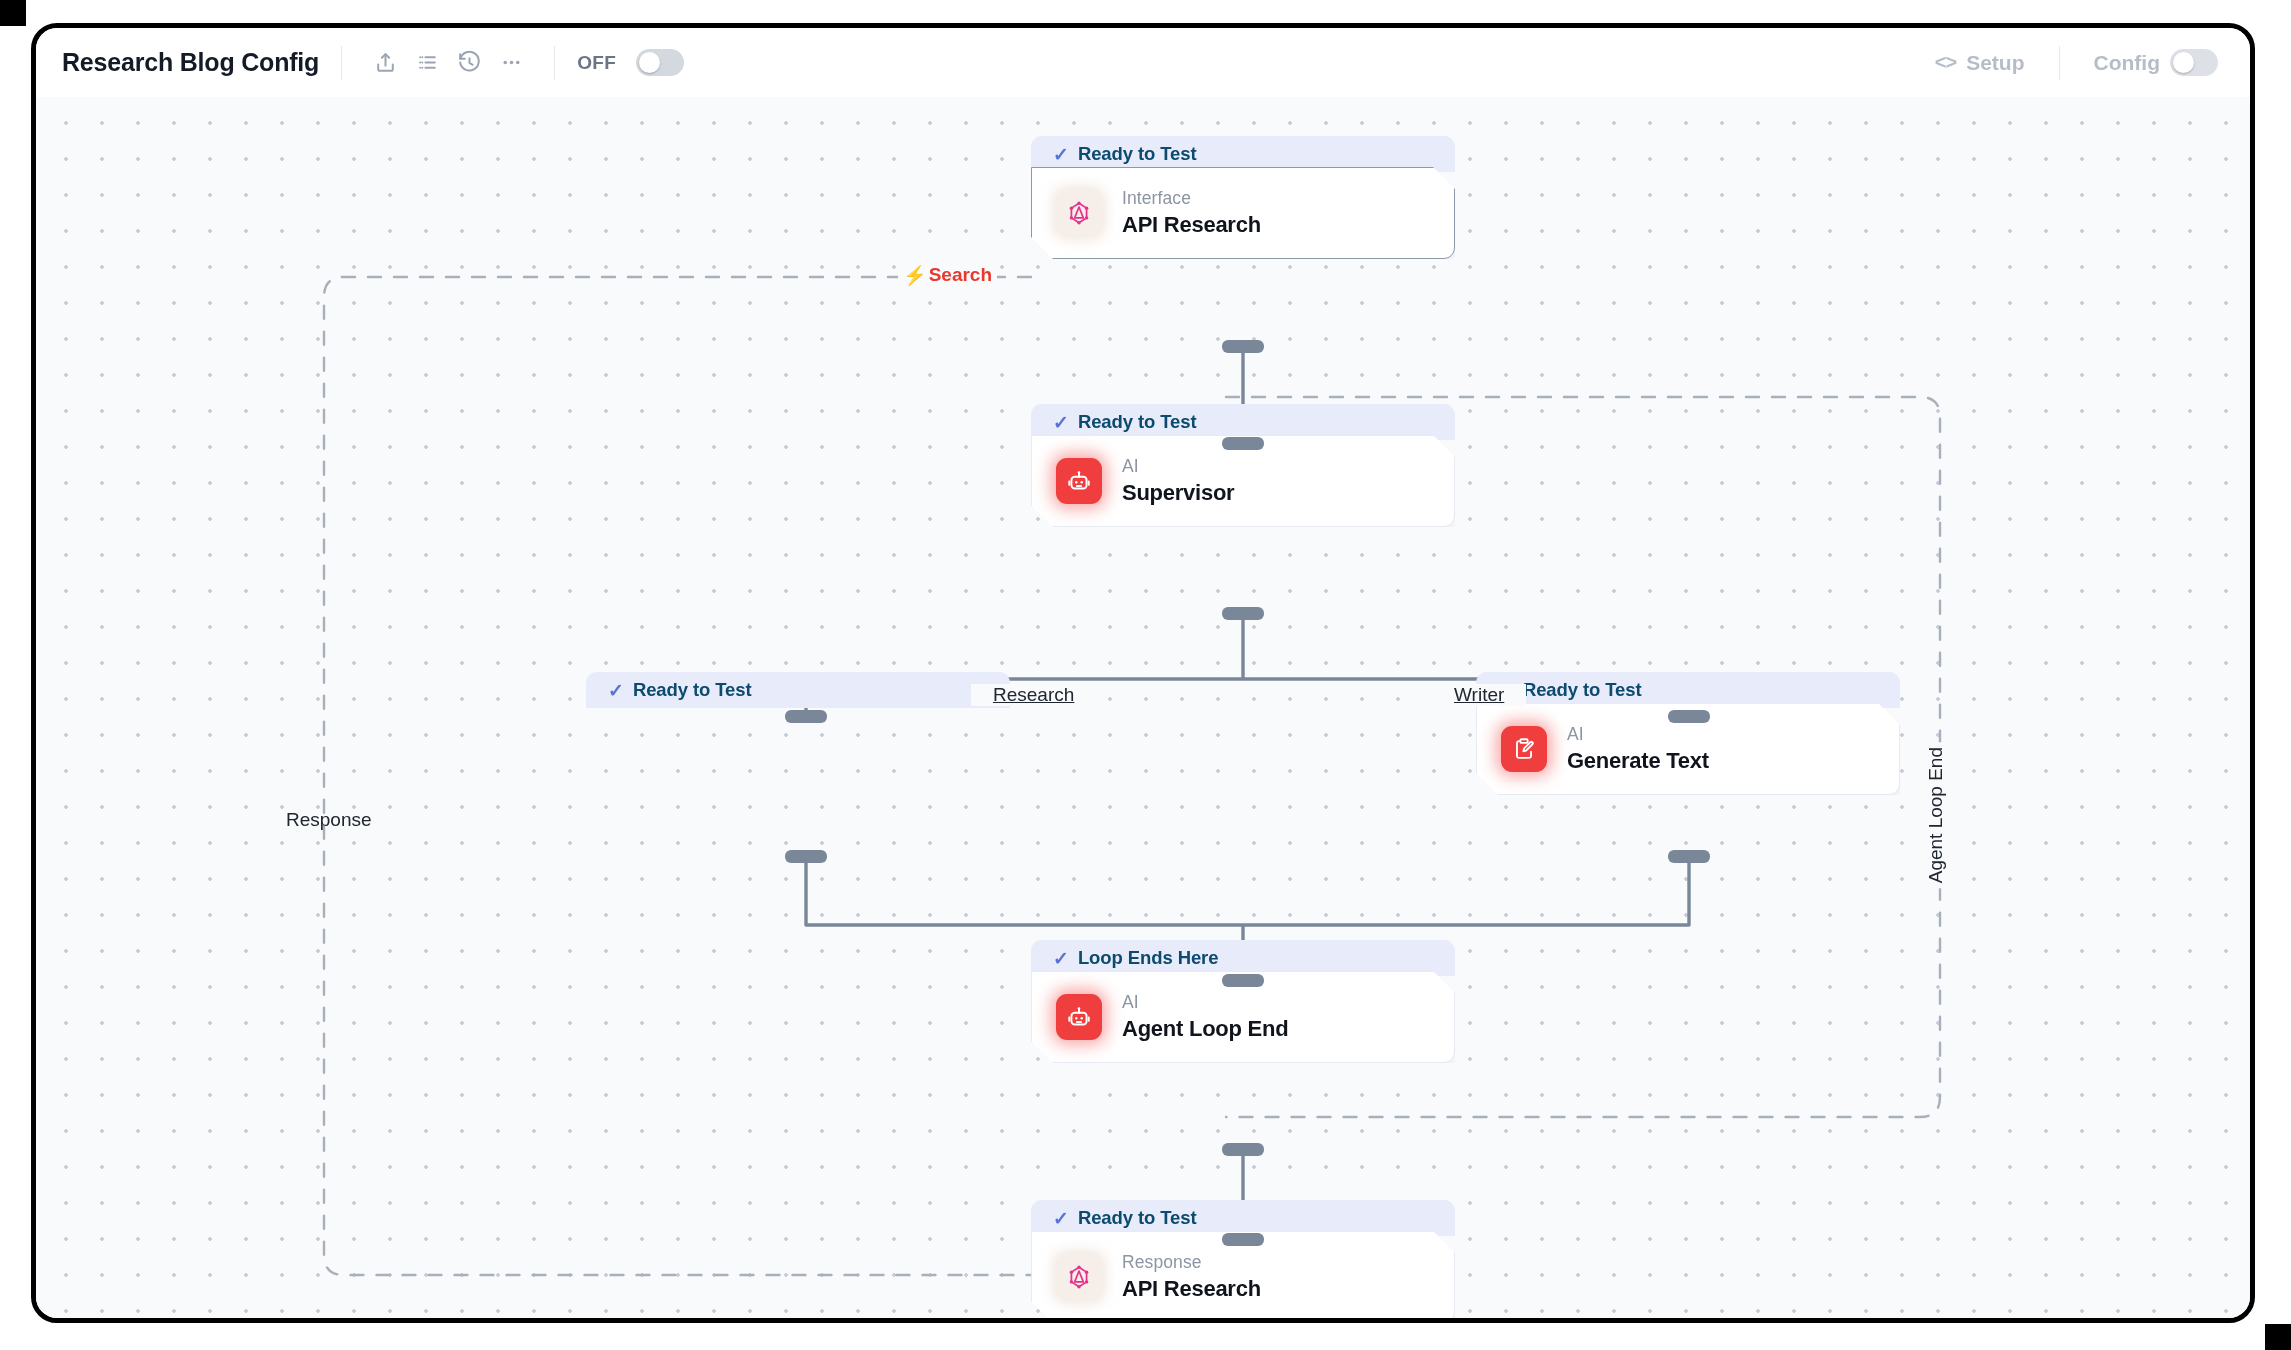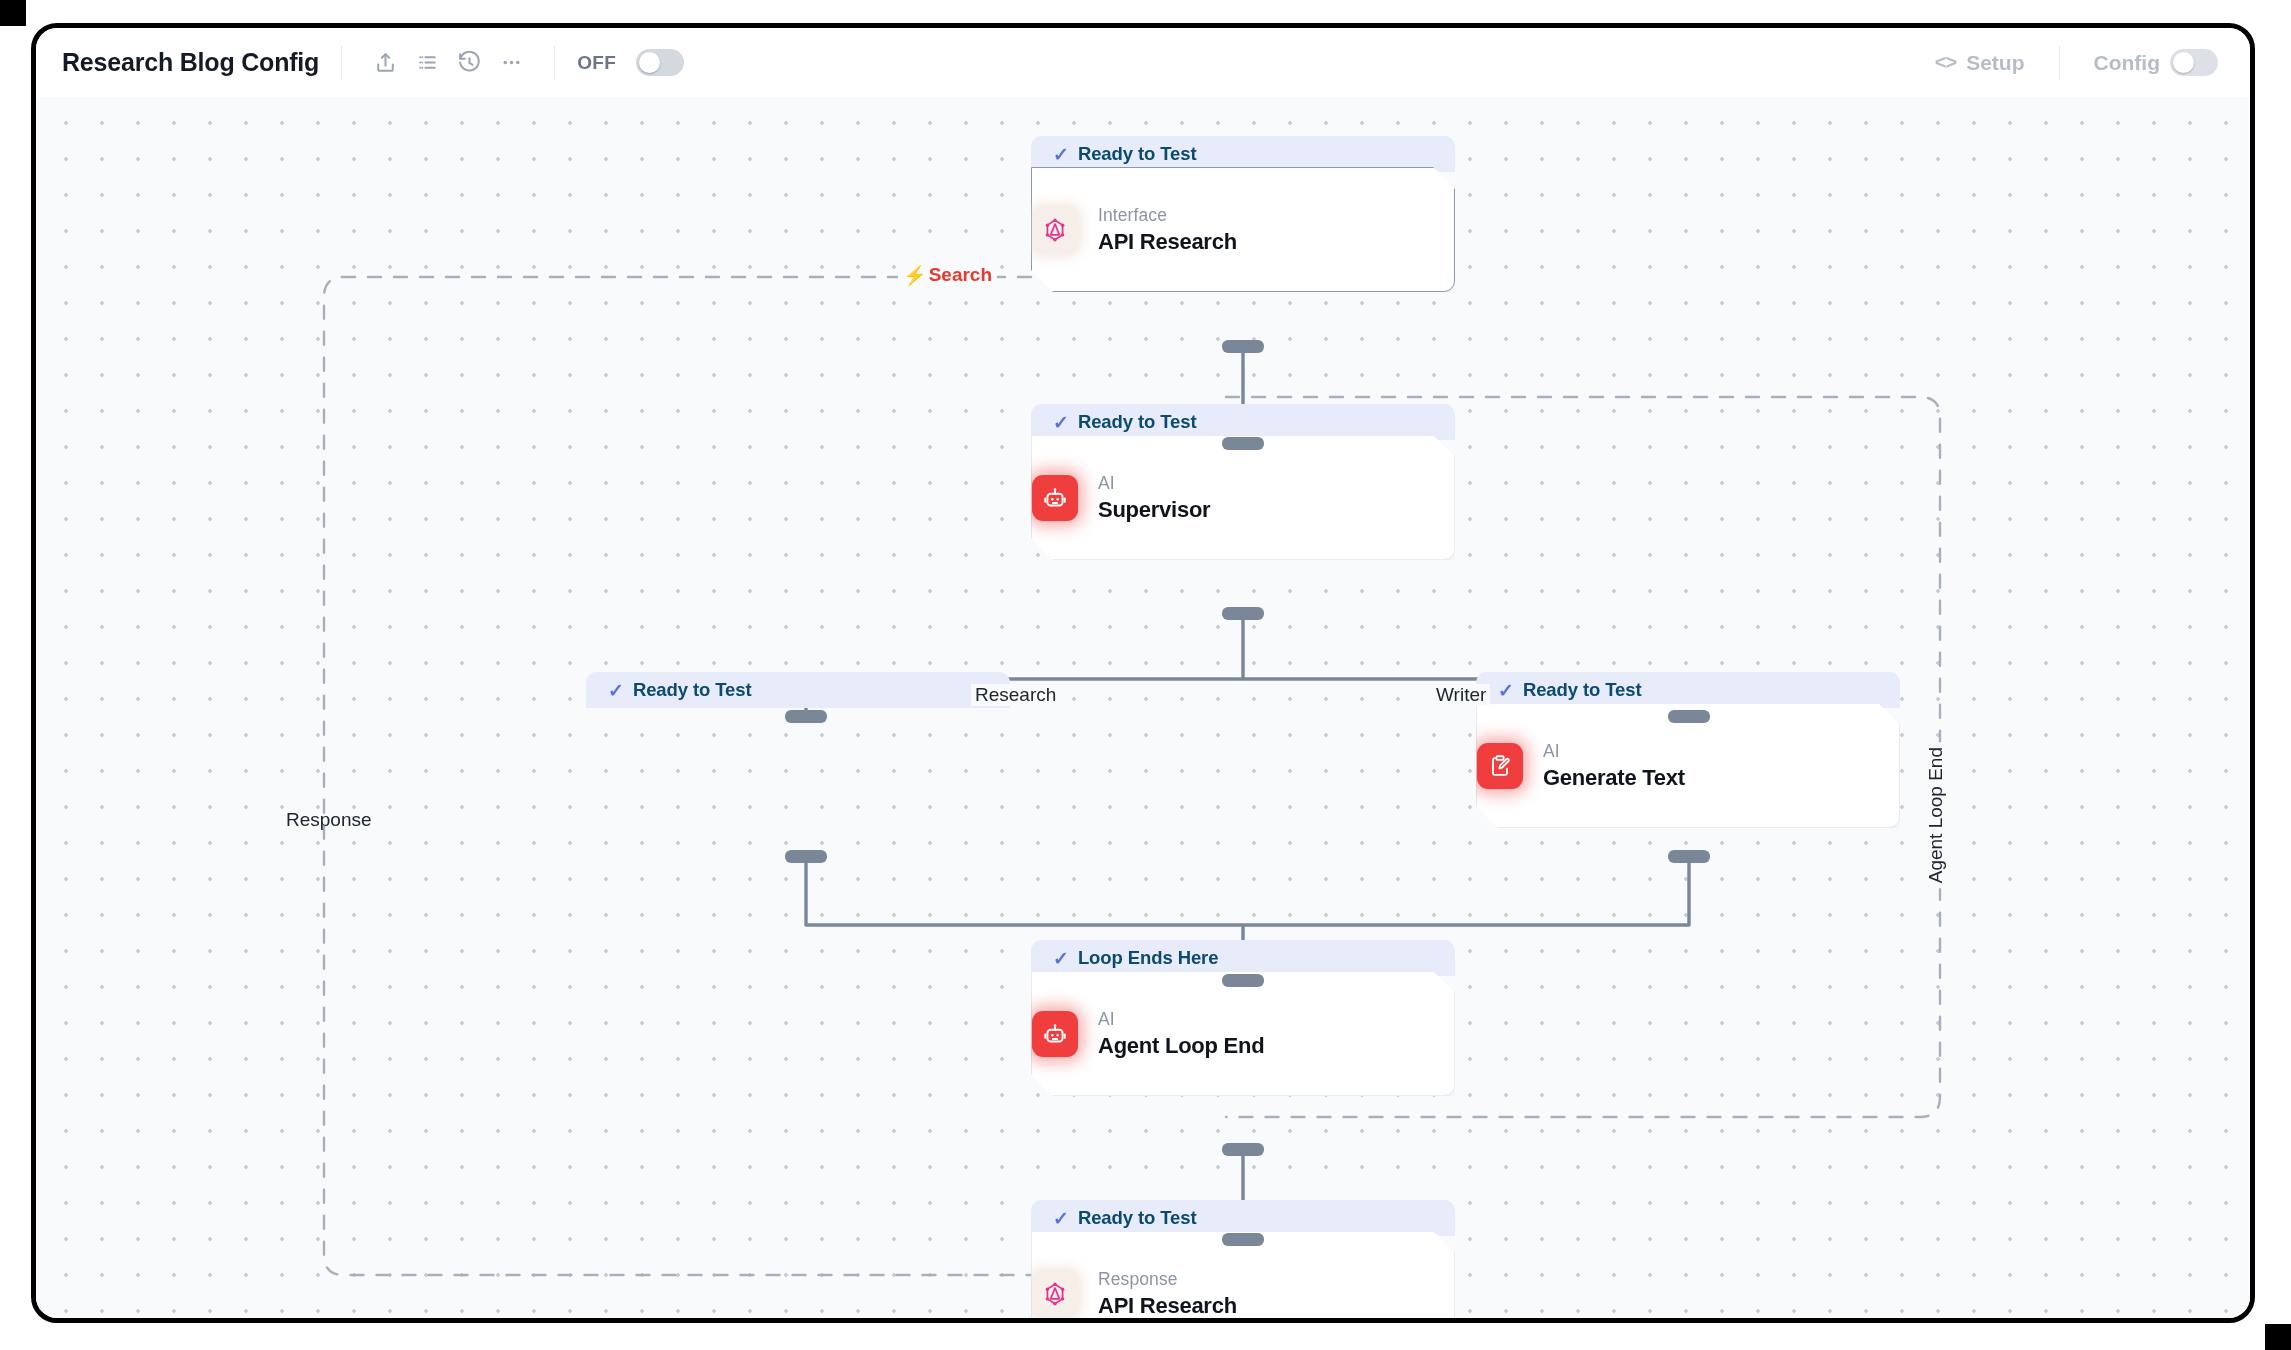--- a/index.html
+++ b/index.html
@@ -166,27 +166,28 @@
     line-height: 1;
     font-weight: bold;
   }
   .node-banner .btxt {
     color: #0c4a6e;
     font-size: 18.5px;
     font-weight: bold;
     letter-spacing: -0.1px;
   }
   .node-body {
-    height: 125px;
+    height: 92px;
     background: #ffffff;
     border: 1px solid #e7eaf0;
     box-sizing: border-box;
     display: flex;
     align-items: center;
     gap: 20px;
+    padding-left: 24px;
     box-shadow: 0 2px 7px rgba(30,41,59,0.07);
     
     clip-path: polygon(0 0, calc(100% - 22px) 0, 100% 22px, 100% 100%, 22px 100%, 0 calc(100% - 22px));
     border-radius: 0 0 11px 11px;
   }
   .node-body.outlined {
     border: 1.5px solid #8d99ab;
   }
   .node-icon {
     width: 46px; height: 46px;
@@ -224,21 +225,21 @@
   }
 
   
   .flow-label {
     position: absolute;
     font-size: 19px;
     color: #20262f;
     white-space: nowrap;
     z-index: 12;
   }
-  .flow-label.plain-bg { background: #f8fafc; padding: 0 4px; }
+  .flow-label.plain-bg { background: #f8fafc; padding: 0 22px; text-decoration: underline; }
   #trigger-label {
     position: absolute;
     display: flex;
     align-items: center;
     gap: 2px;
     color: #e8392f;
     font-size: 19px;
     font-weight: bold;
     z-index: 14;
     background: #f8fafc;

